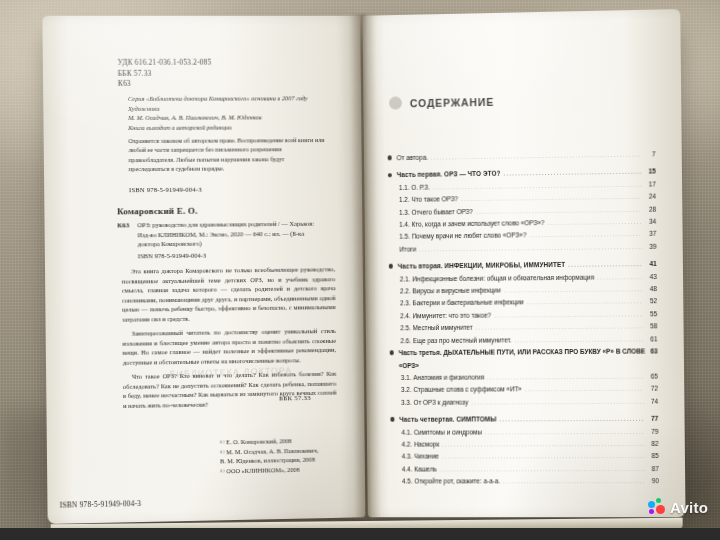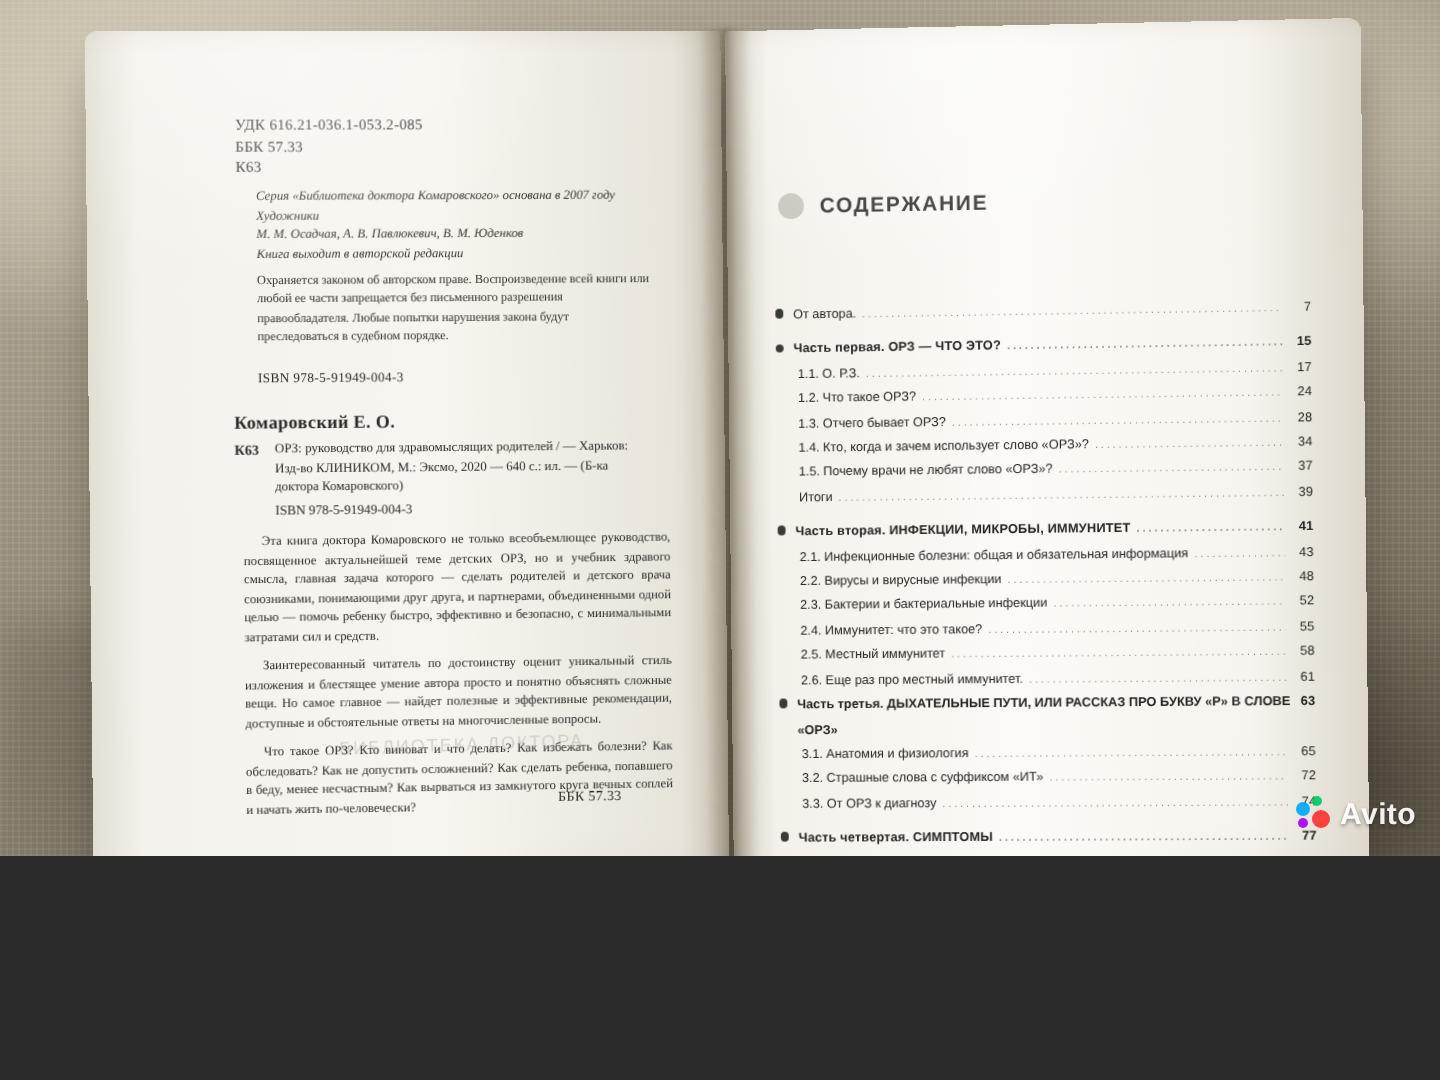--- a/index.html
+++ b/index.html
@@ -3,21 +3,21 @@
 <meta charset="utf-8">
 <style>
   html, body {
     margin: 0;
     padding: 0;
     background: #2b2b2b;
   }
   #scene {
     position: relative;
     width: 720px;
-    height: 428px;
+    height: 528px;
     overflow: hidden;
     font-family: "Liberation Serif", serif;
     background: #be185d;
   }
 
   
   .bg-base {
     position: absolute;
     inset: 0;
     background:

